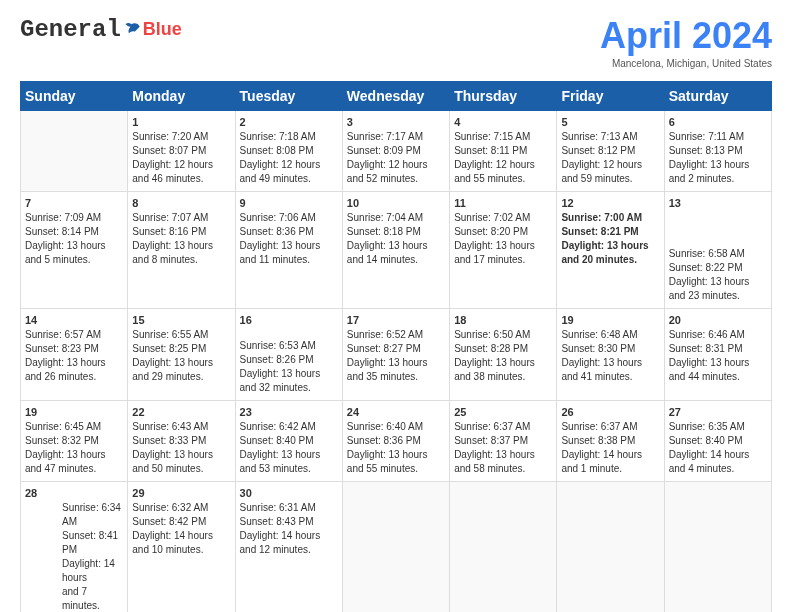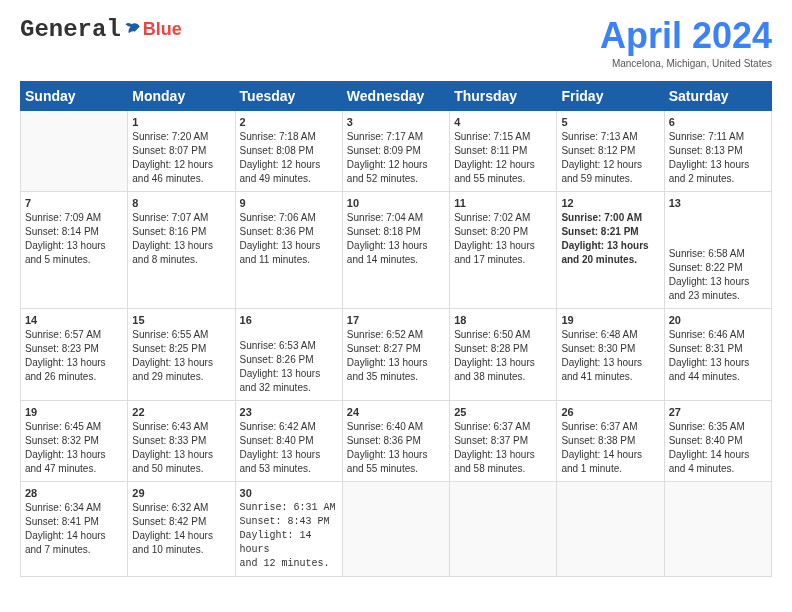--- a/index.html
+++ b/index.html
@@ -324,35 +324,35 @@
           <span class="day-number">27</span>
           <div class="cell-info" style="white-space: pre-line;">Sunrise: 6:35 AM
 Sunset: 8:40 PM
 Daylight: 14 hours
 and 4 minutes.</div>
         </td>
       </tr>
       <tr>
         <td>
           <span class="day-number">28</span>
-          <div class="cell-info" style="white-space: pre-line;">Sunrise: 6:34 AM
+          <div class="cell-info" style="white-space: pre-line; margin-left: 37px;">Sunrise: 6:34 AM
 Sunset: 8:41 PM
 Daylight: 14 hours
 and 7 minutes.</div>
         </td>
         <td>
           <span class="day-number">29</span>
           <div class="cell-info" style="white-space: pre-line;">Sunrise: 6:32 AM
 Sunset: 8:42 PM
 Daylight: 14 hours
 and 10 minutes.</div>
         </td>
         <td>
           <span class="day-number">30</span>
-          <div class="cell-info" style="white-space: pre-line; font-family: Liberation Mono, monospace;">Sunrise: 6:31 AM
+          <div class="cell-info" style="white-space: pre-line;">Sunrise: 6:31 AM
 Sunset: 8:43 PM
 Daylight: 14 hours
 and 12 minutes.</div>
         </td>
         <td class="empty-cell"></td>
         <td class="empty-cell"></td>
         <td class="empty-cell"></td>
         <td class="empty-cell"></td>
       </tr>
     </tbody>

